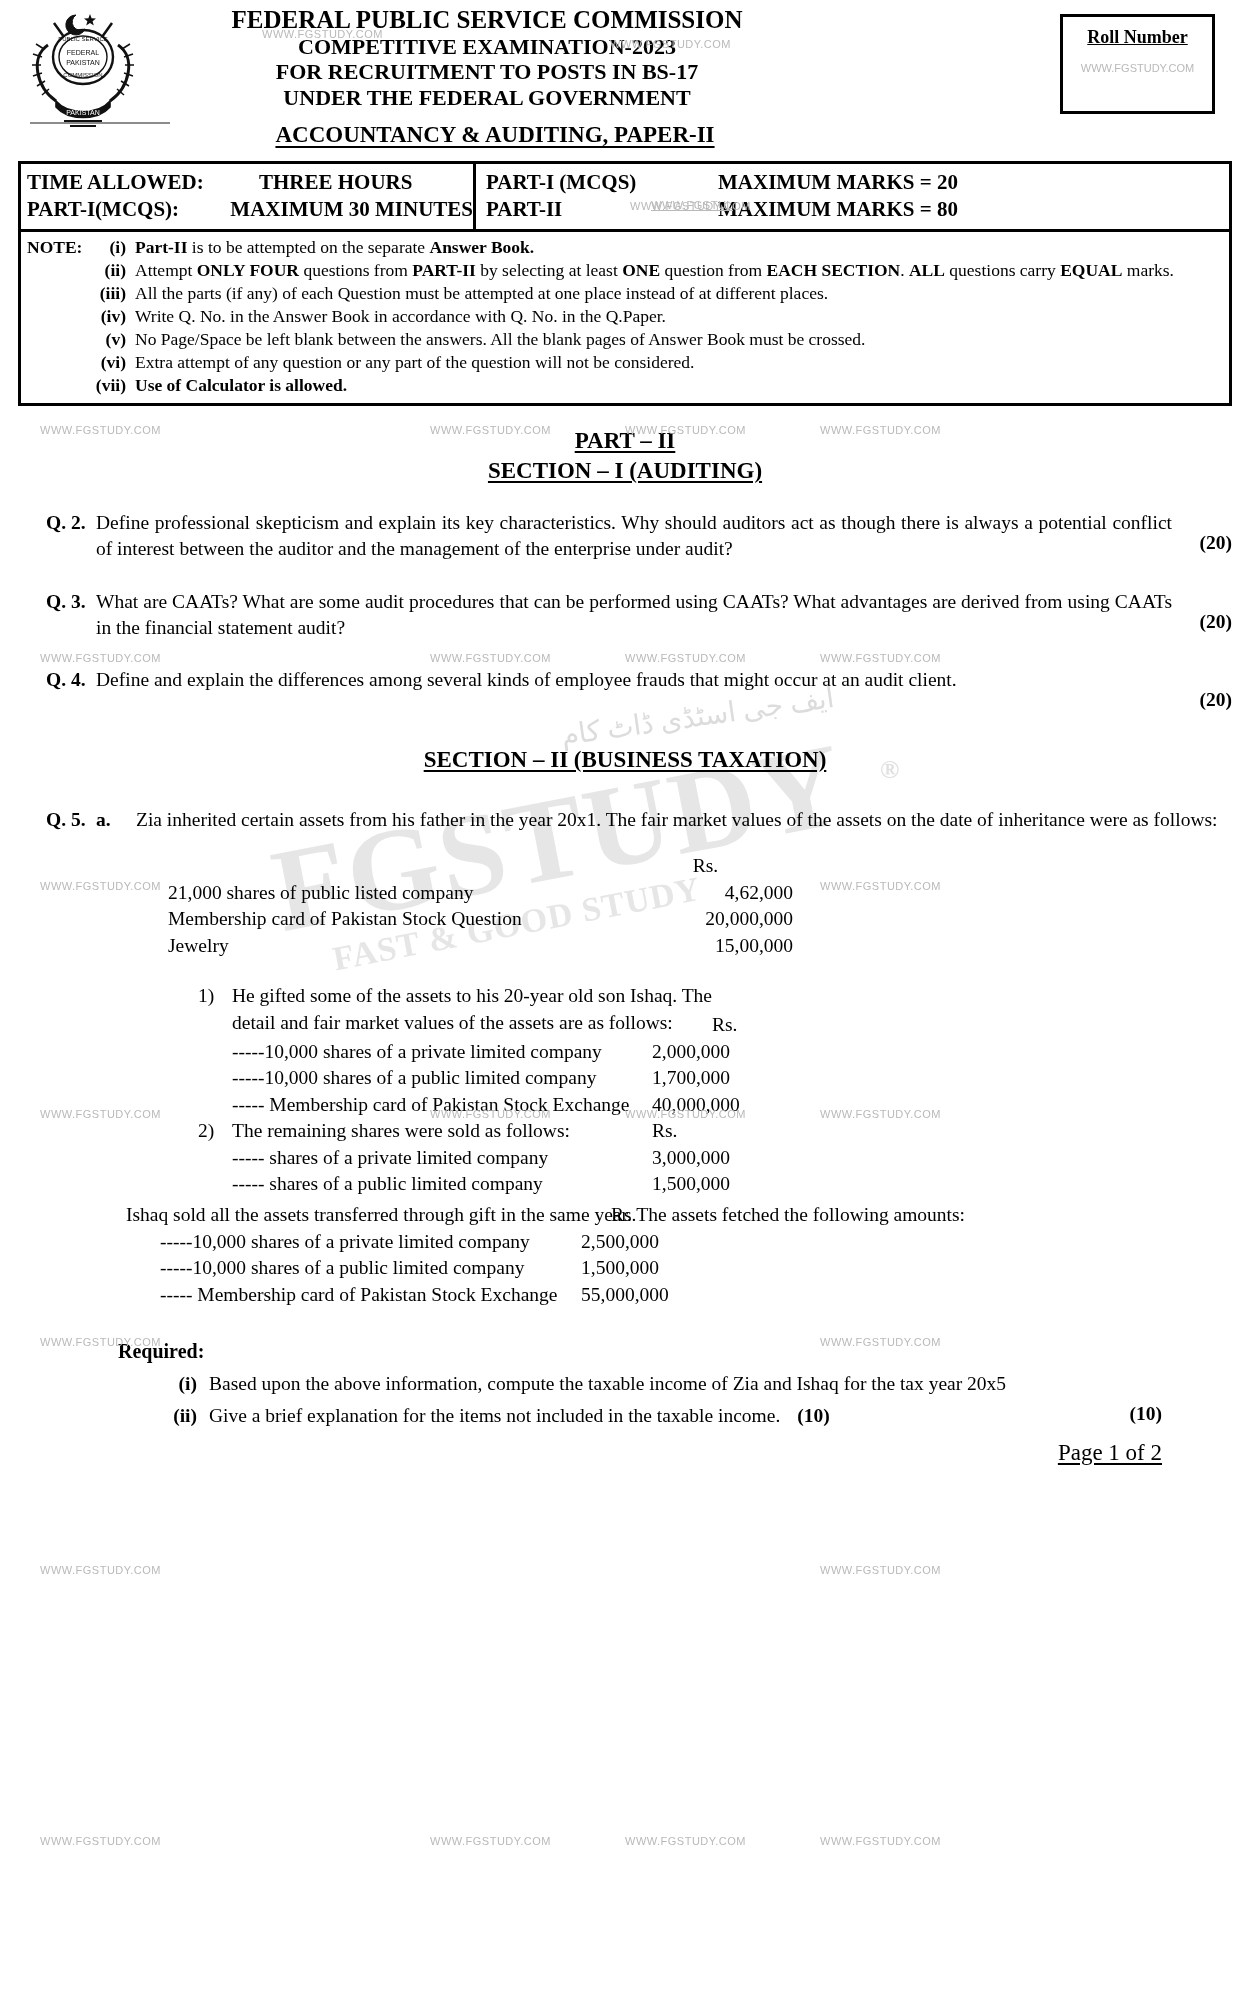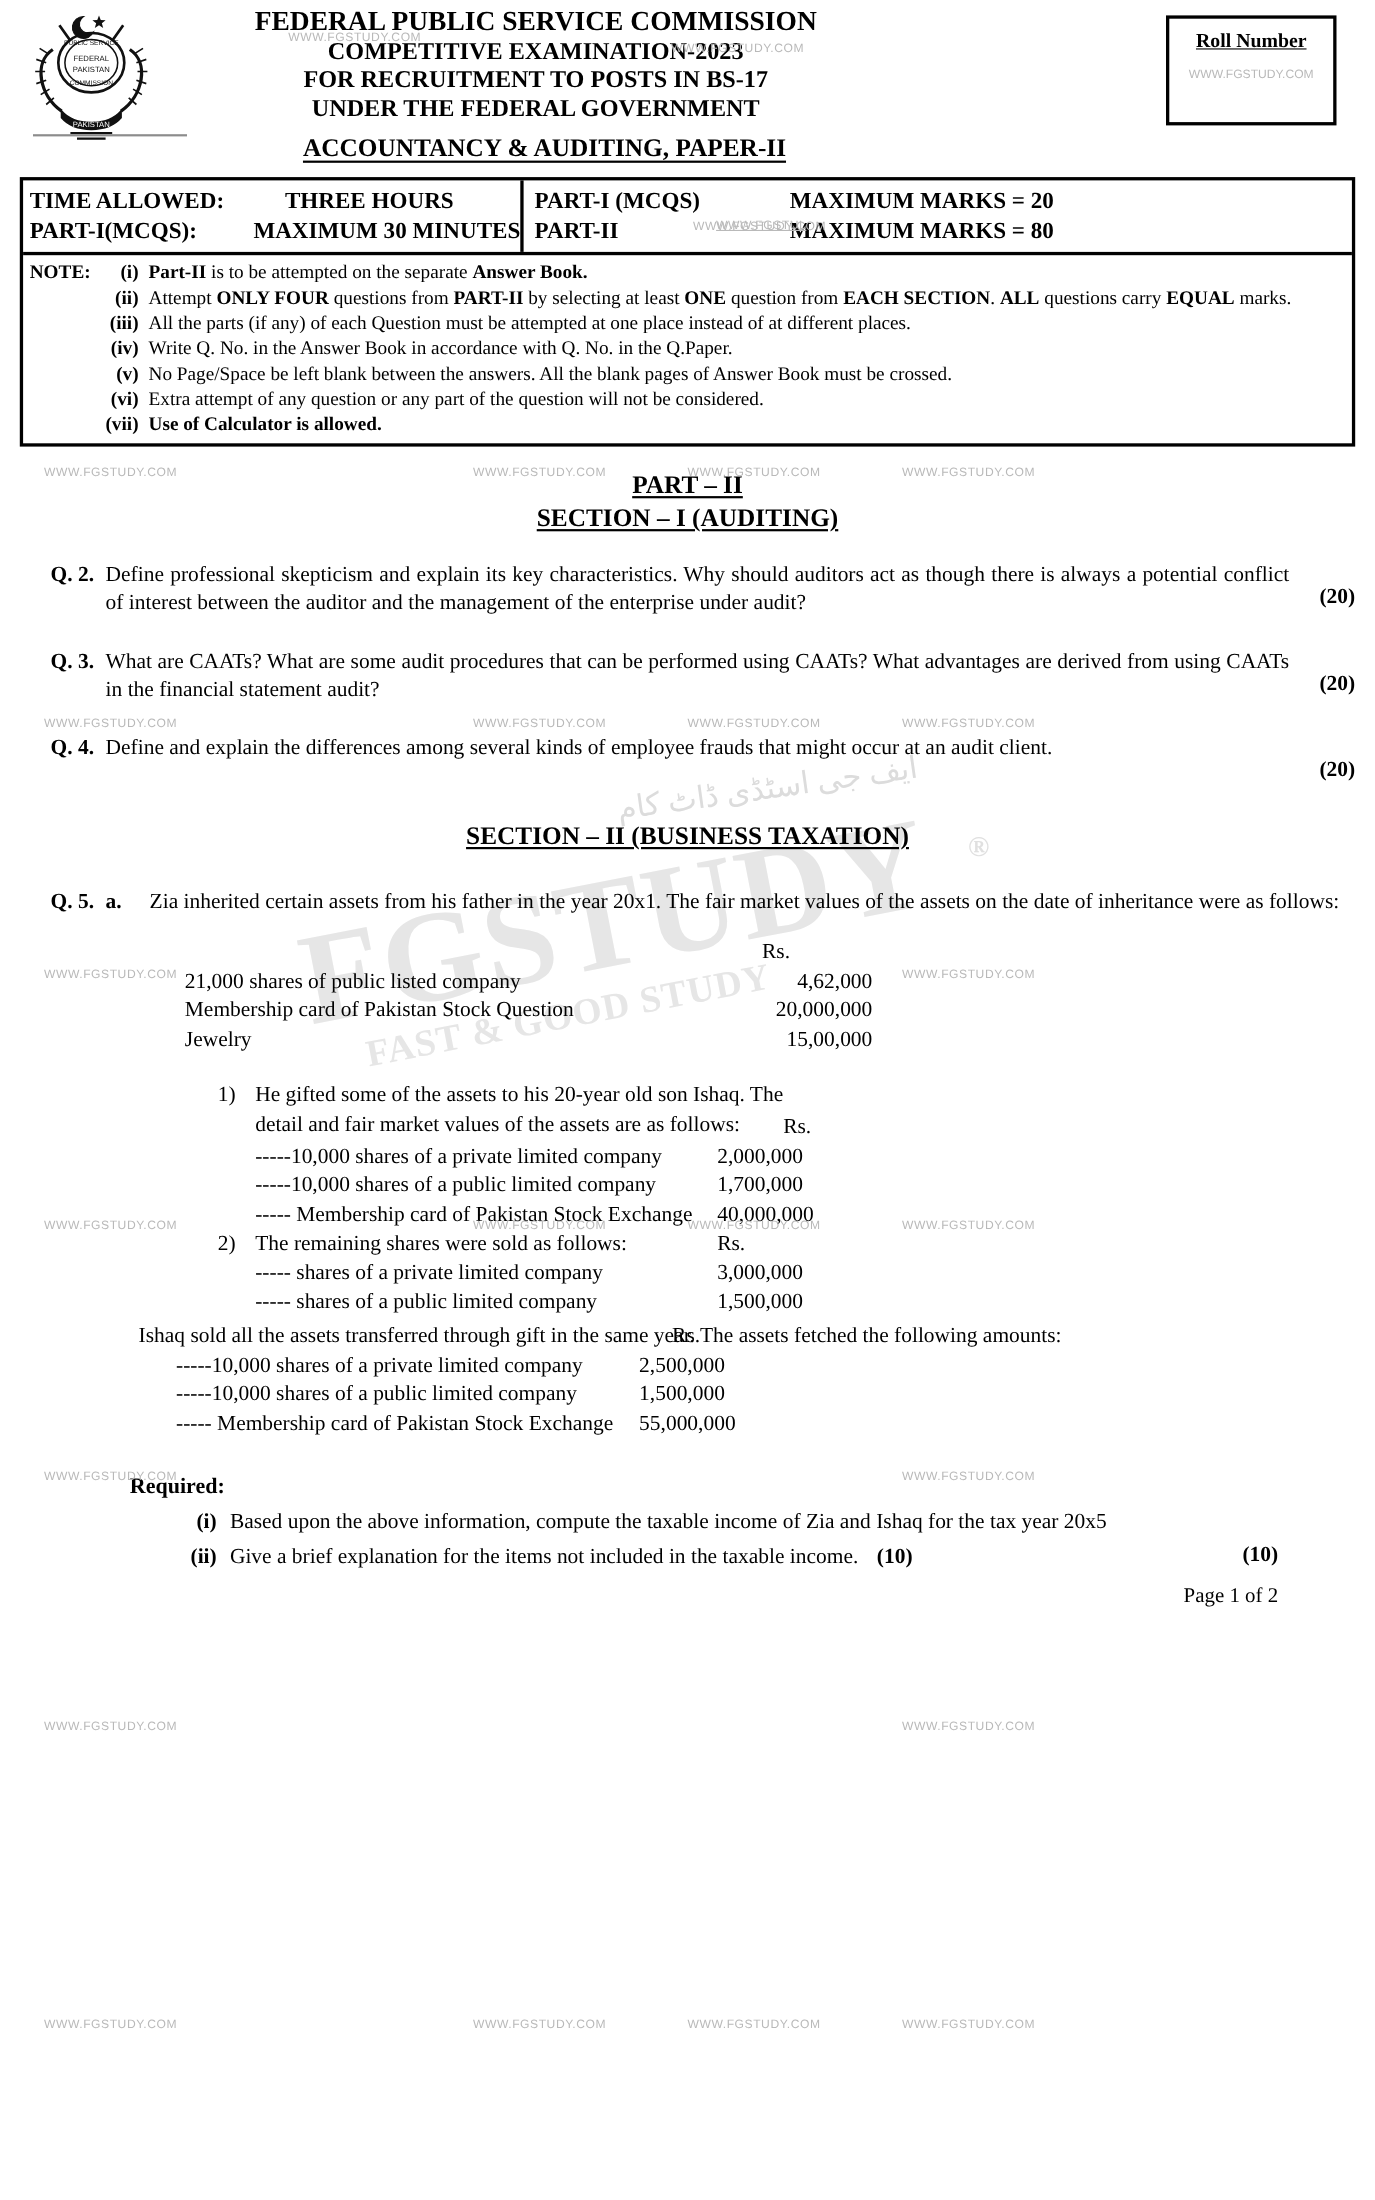--- a/index.html
+++ b/index.html
@@ -328,21 +328,22 @@
   .mk10 {
     position: absolute;
     right: 70px;
     font-weight: bold;
     font-size: 19.5px;
   }
   .footer {
     margin-top: 10px;
     text-align: right;
     padding-right: 70px;
-    font-size: 19px;
+    font-size: 23px;
+    text-decoration: underline;
     text-underline-offset: 3px;
   }
 </style>
 </head>
 <body>
 
 <div class="page">
 
   <div class="wm-big wm-fg">FGSTUDY</div>
   <div class="wm-big wm-tag">FAST &amp; GOOD STUDY</div>

